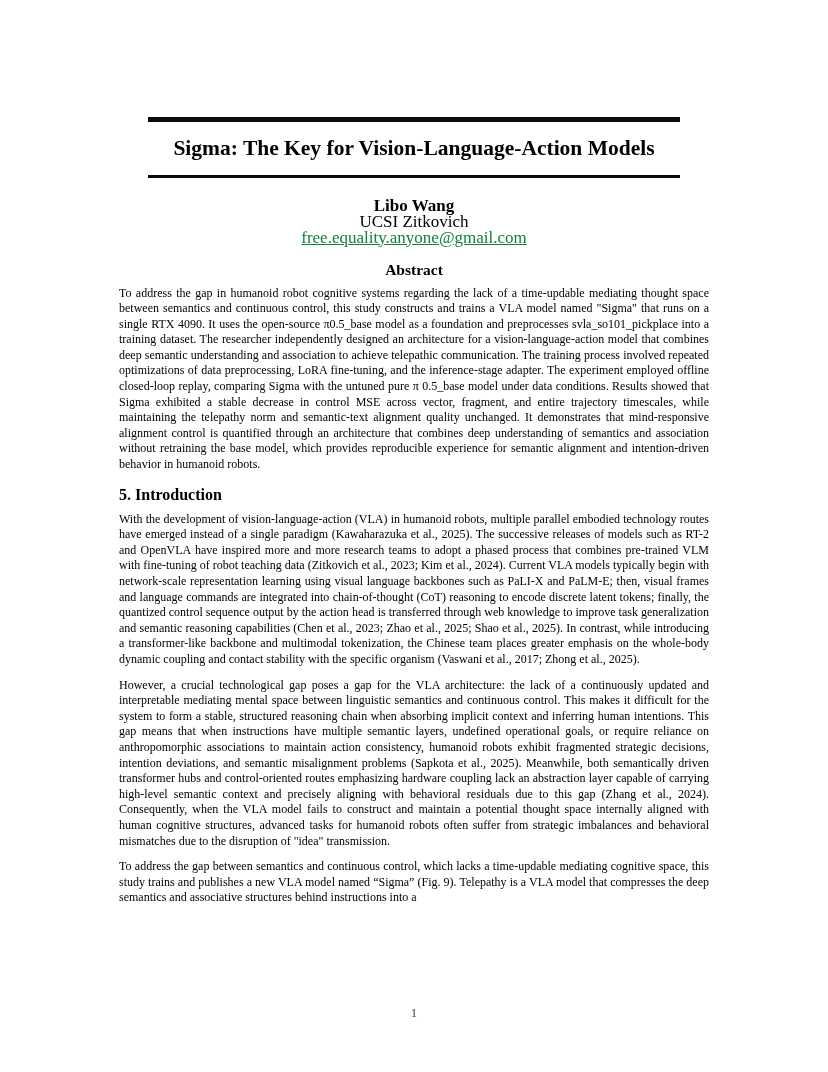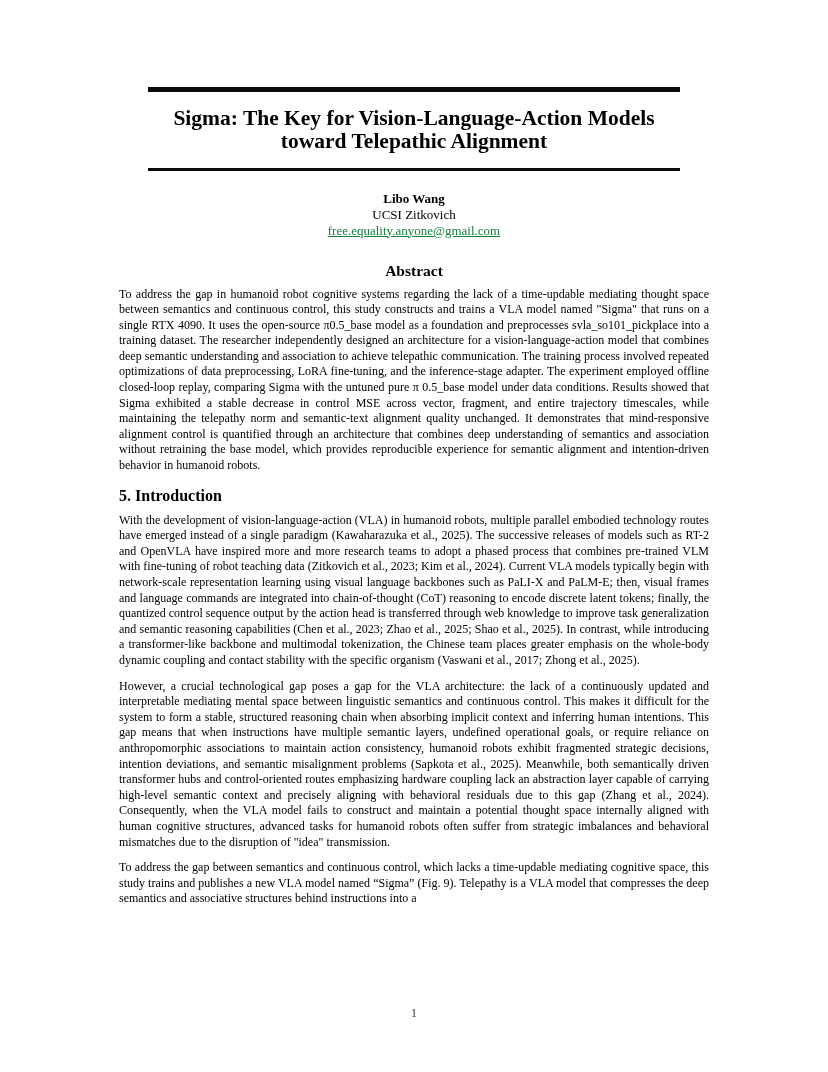--- a/index.html
+++ b/index.html
@@ -12,21 +12,21 @@
     height: 1072px;
     font-family: "Liberation Serif", "DejaVu Serif", serif;
     color: #000000;
     position: relative;
     overflow: hidden;
   }
   .sheet {
     position: relative;
     width: 828px;
     height: 1072px;
-    padding-top: 87px;
+    padding-top: 117px;
     box-sizing: border-box;
   }
   .content {
     width: 590px;
     margin: 0 auto;
   }
   .rule-thick {
     width: 532px;
     height: 5px;
     background: #0a0a0a;
@@ -43,34 +43,34 @@
     margin: 15px auto 15px auto;
     text-align: center;
     font-size: 21.5px;
     line-height: 23px;
     font-weight: bold;
   }
   .paper-title span { display: block; }
   .author-block {
     text-align: center;
     margin-top: 20px;
-    font-size: 13px;
+    font-size: 17px;
     line-height: 16px;
   }
   .author-name { font-weight: bold; }
   .author-email {
     color: #15803d;
     text-decoration: underline;
     cursor: pointer;
   }
   .abstract-heading {
     text-align: center;
     font-size: 15.5px;
     font-weight: bold;
-    margin: 23px 0 7px 0;
+    margin: 15px 0 7px 0;
   }
   .body-par {
     font-size: 12px;
     line-height: 15.6px;
     text-align: justify;
     margin: 0 0 10px 0;
   }
   .section-heading {
     font-size: 16px;
     font-weight: bold;
@@ -88,21 +88,20 @@
 </style>
 </head>
 <body>
 
 <div class="sheet">
 
   <div class="rule-thick"></div>
 
   <h1 class="paper-title">
     <span>Sigma: The Key for Vision-Language-Action Models</span>
-    <span>toward Telepathic Alignment</span>
   </h1>
 
   <div class="rule-thin"></div>
 
   <div class="content">
 
     <div class="author-block">
       <div class="author-name">Libo Wang</div>
       <div class="author-affiliation">UCSI Zitkovich</div>
       <div>

